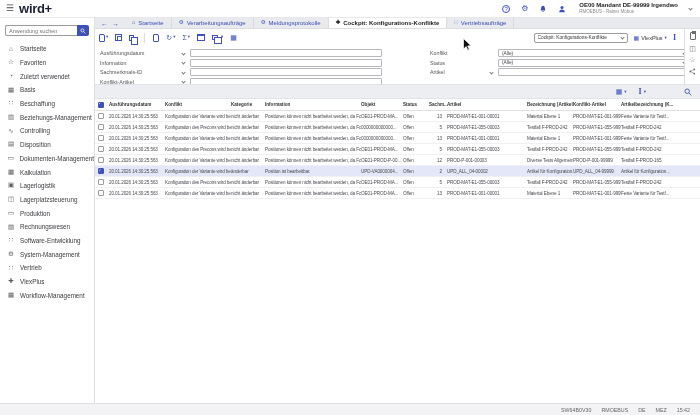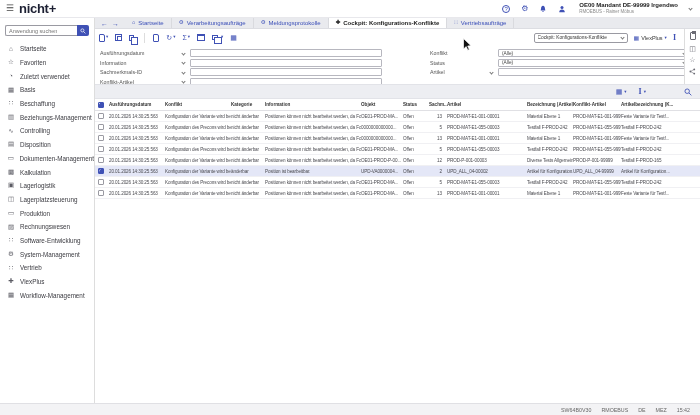--- a/index.html
+++ b/index.html
@@ -123,21 +123,21 @@
   
   .cursor{position:absolute;left:463px;top:37px;z-index:9;pointer-events:none;}
 </style>
 </head>
 <body>
 
 <div class="app">
 
   <div class="topbar">
     <span class="burger">☰</span>
-    <span class="logo">nicht+</span>
+    <span class="logo">wird+</span>
     <div class="top-right">
       <span class="help-circle">?</span>
       <span class="tico">⚙</span>
       <span class="tico">
         <svg width="8" height="8" viewBox="0 0 10 10">
             <path d="M5 0.8 C3.2 0.8 2.6 2.6 2.6 4.2 L2.1 6.8 H7.9 L7.4 4.2 C7.4 2.6 6.8 0.8 5 0.8 Z M4 7.6 a1 1 0 0 0 2 0 Z" fill="#3f51b5"></path>
           </svg>
       </span>
       <span class="tico">
         <svg width="8" height="8" viewBox="0 0 10 10">

